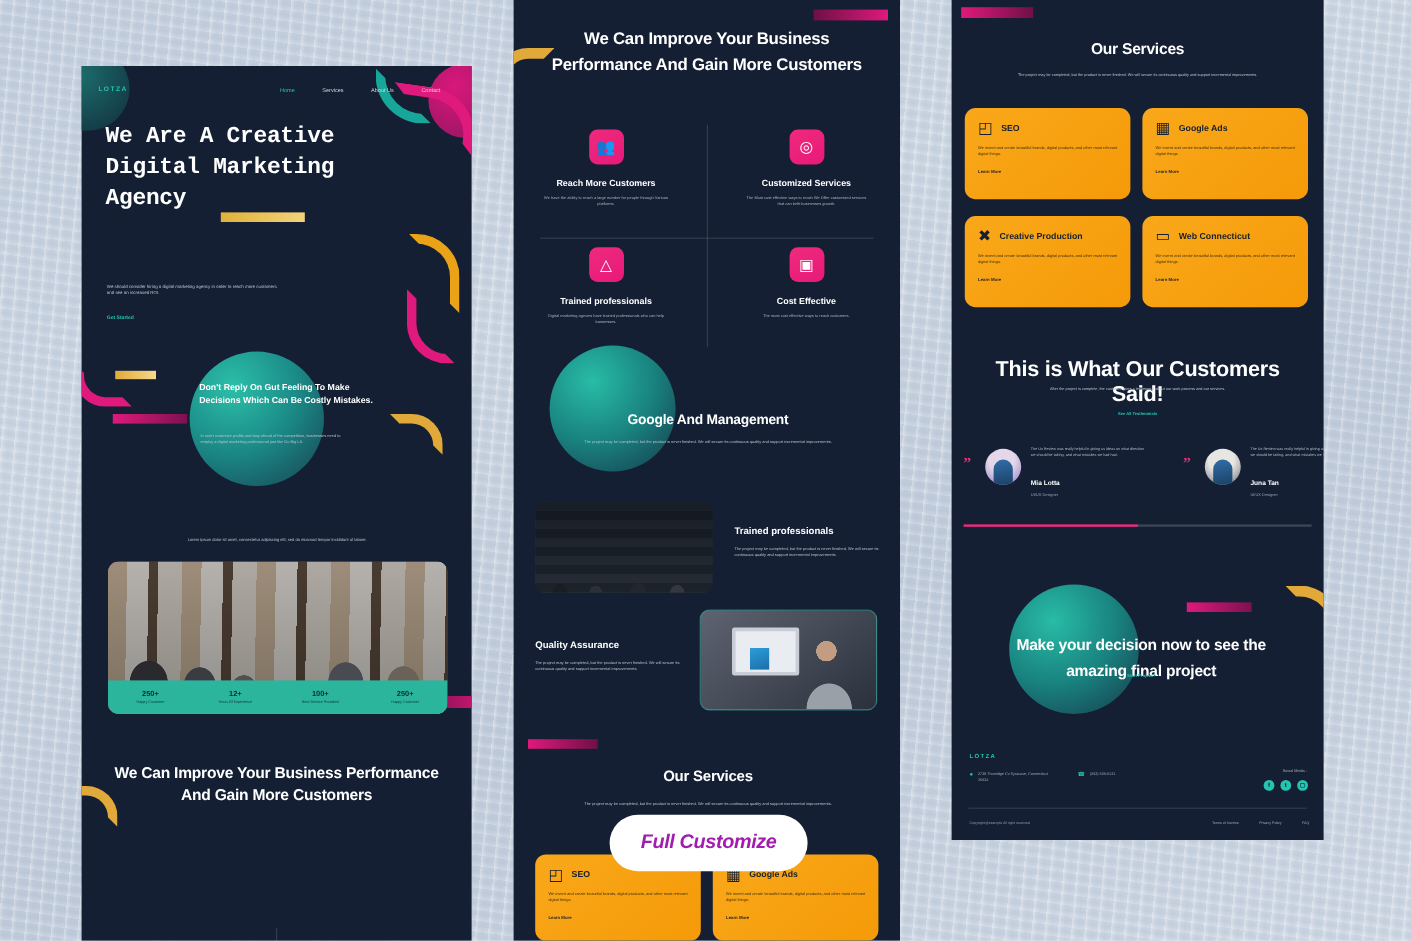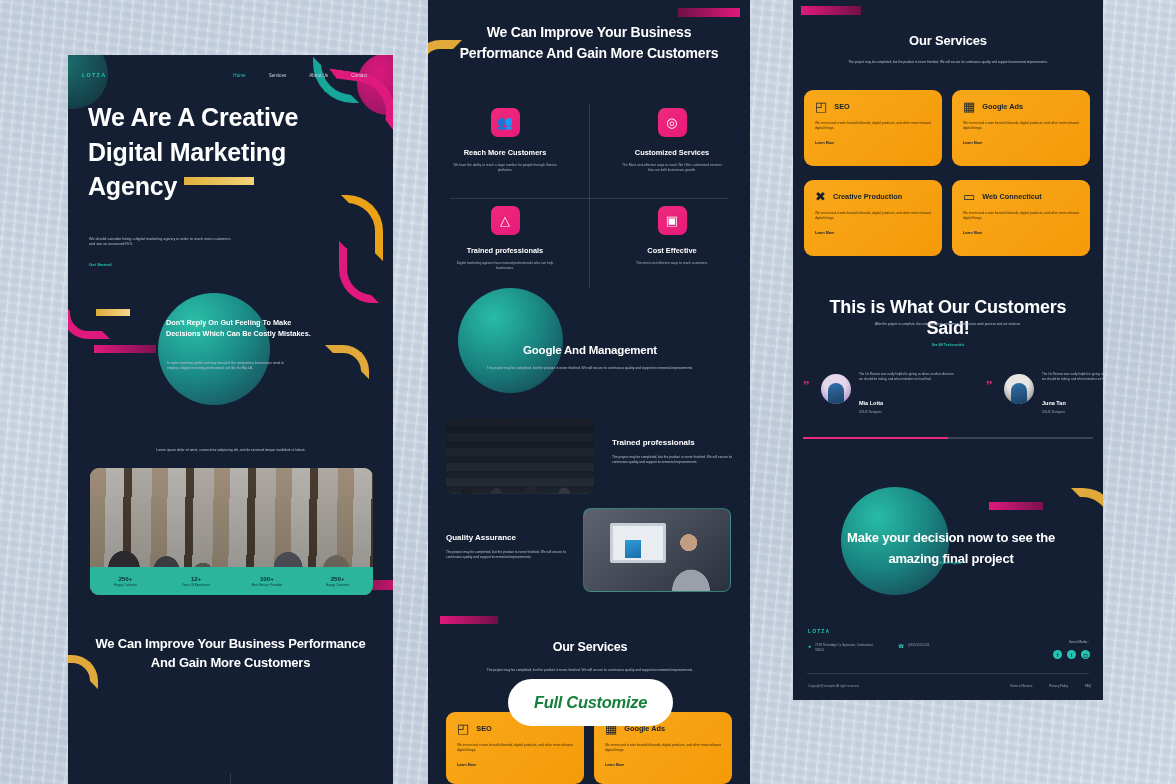--- a/index.html
+++ b/index.html
@@ -27,21 +27,21 @@
 
   
   .navbar { position:absolute; top:11px; left:0; width:100%; height:18px;
             display:flex; align-items:center; padding:0 14px; }
   .logo { color:#24c4b0; font-size:5.5px; font-weight:bold; letter-spacing:1.2px; }
   .navlinks { margin-left:auto; display:flex; gap:23px; padding-right:12px; }
   .navlinks span { font-size:4.6px; color:#cfd6e1; }
   .navlinks span.active { color:#24c4b0; }
 
   .hero-title { position:absolute; left:20px; top:45px; width:250px;
-                font-size:25px; line-height:1.38; }
+                font-size:19px; line-height:1.38;font-family:Liberation Mono, monospace; }
   .hero-sub { position:absolute; left:21px; top:182px; width:145px; font-size:3.7px; }
   .hero-cta { position:absolute; left:21px; top:207px; font-size:4.2px; color:#24c4b0; font-weight:bold; }
 
   
   .callout-circle { position:absolute; left:90px; top:238px; width:112px; height:112px;
      background:radial-gradient(circle at 32% 26%,#2bbfa8 0%,#1b8a87 48%,#17404f 100%); }
   .callout-title { position:absolute; left:98px; top:262px; width:150px;
      font-size:7.3px; line-height:1.55; font-weight:bold; color:#fff; }
   .callout-body { position:absolute; left:99px; top:306px; width:128px; font-size:3.3px; line-height:1.5; }
 
@@ -116,21 +116,21 @@
      background:linear-gradient(160deg,#2d9cdb,#1b6fa8); }
   .deskperson { position:absolute; right:10px; bottom:0; width:58px; height:62px;
      background:radial-gradient(ellipse 30px 34px at 50% 100%,#9aa0a8 0 62%,transparent 64%),
                 radial-gradient(circle 12px at 46% 22%,#c39d82 0 70%,transparent 72%); }
 
   .serv2-title { position:absolute; left:28px; top:640px; width:268px; font-size:12.5px; text-align:center; }
   .serv2-sub { position:absolute; left:48px; top:668px; width:228px; font-size:3.3px;
      text-align:center; line-height:1.55; }
   .fc-badge { position:absolute; left:80px; top:679px; width:165px; height:47px;
      border-radius:40px; background:#fff; display:flex; align-items:center; justify-content:center;
-     font-size:16.5px; font-weight:bold; font-style:italic; color:#15803d; letter-spacing:-.3px; z-index:9; }
+     font-size:16.5px; font-weight:bold; font-style:italic; color:#a21caf; letter-spacing:-.3px; z-index:9; }
 
   
   .svc { position:absolute; border-radius:9px;
      background:linear-gradient(140deg,#f9a81a,#f59a08); padding:10px 11px; }
   .svc-head { display:flex; align-items:center; gap:7px; }
   .svc-ic { font-size:13px; color:#17202f; line-height:1; }
   .svc-name { font-size:7.3px; font-weight:bold; color:#16202f; }
   .svc-body { font-size:3.3px; color:#3c2f12; line-height:1.6; margin-top:8px; }
   .svc-more { font-size:3.6px; color:#1a2233; font-weight:bold; margin-top:9px; }
 

